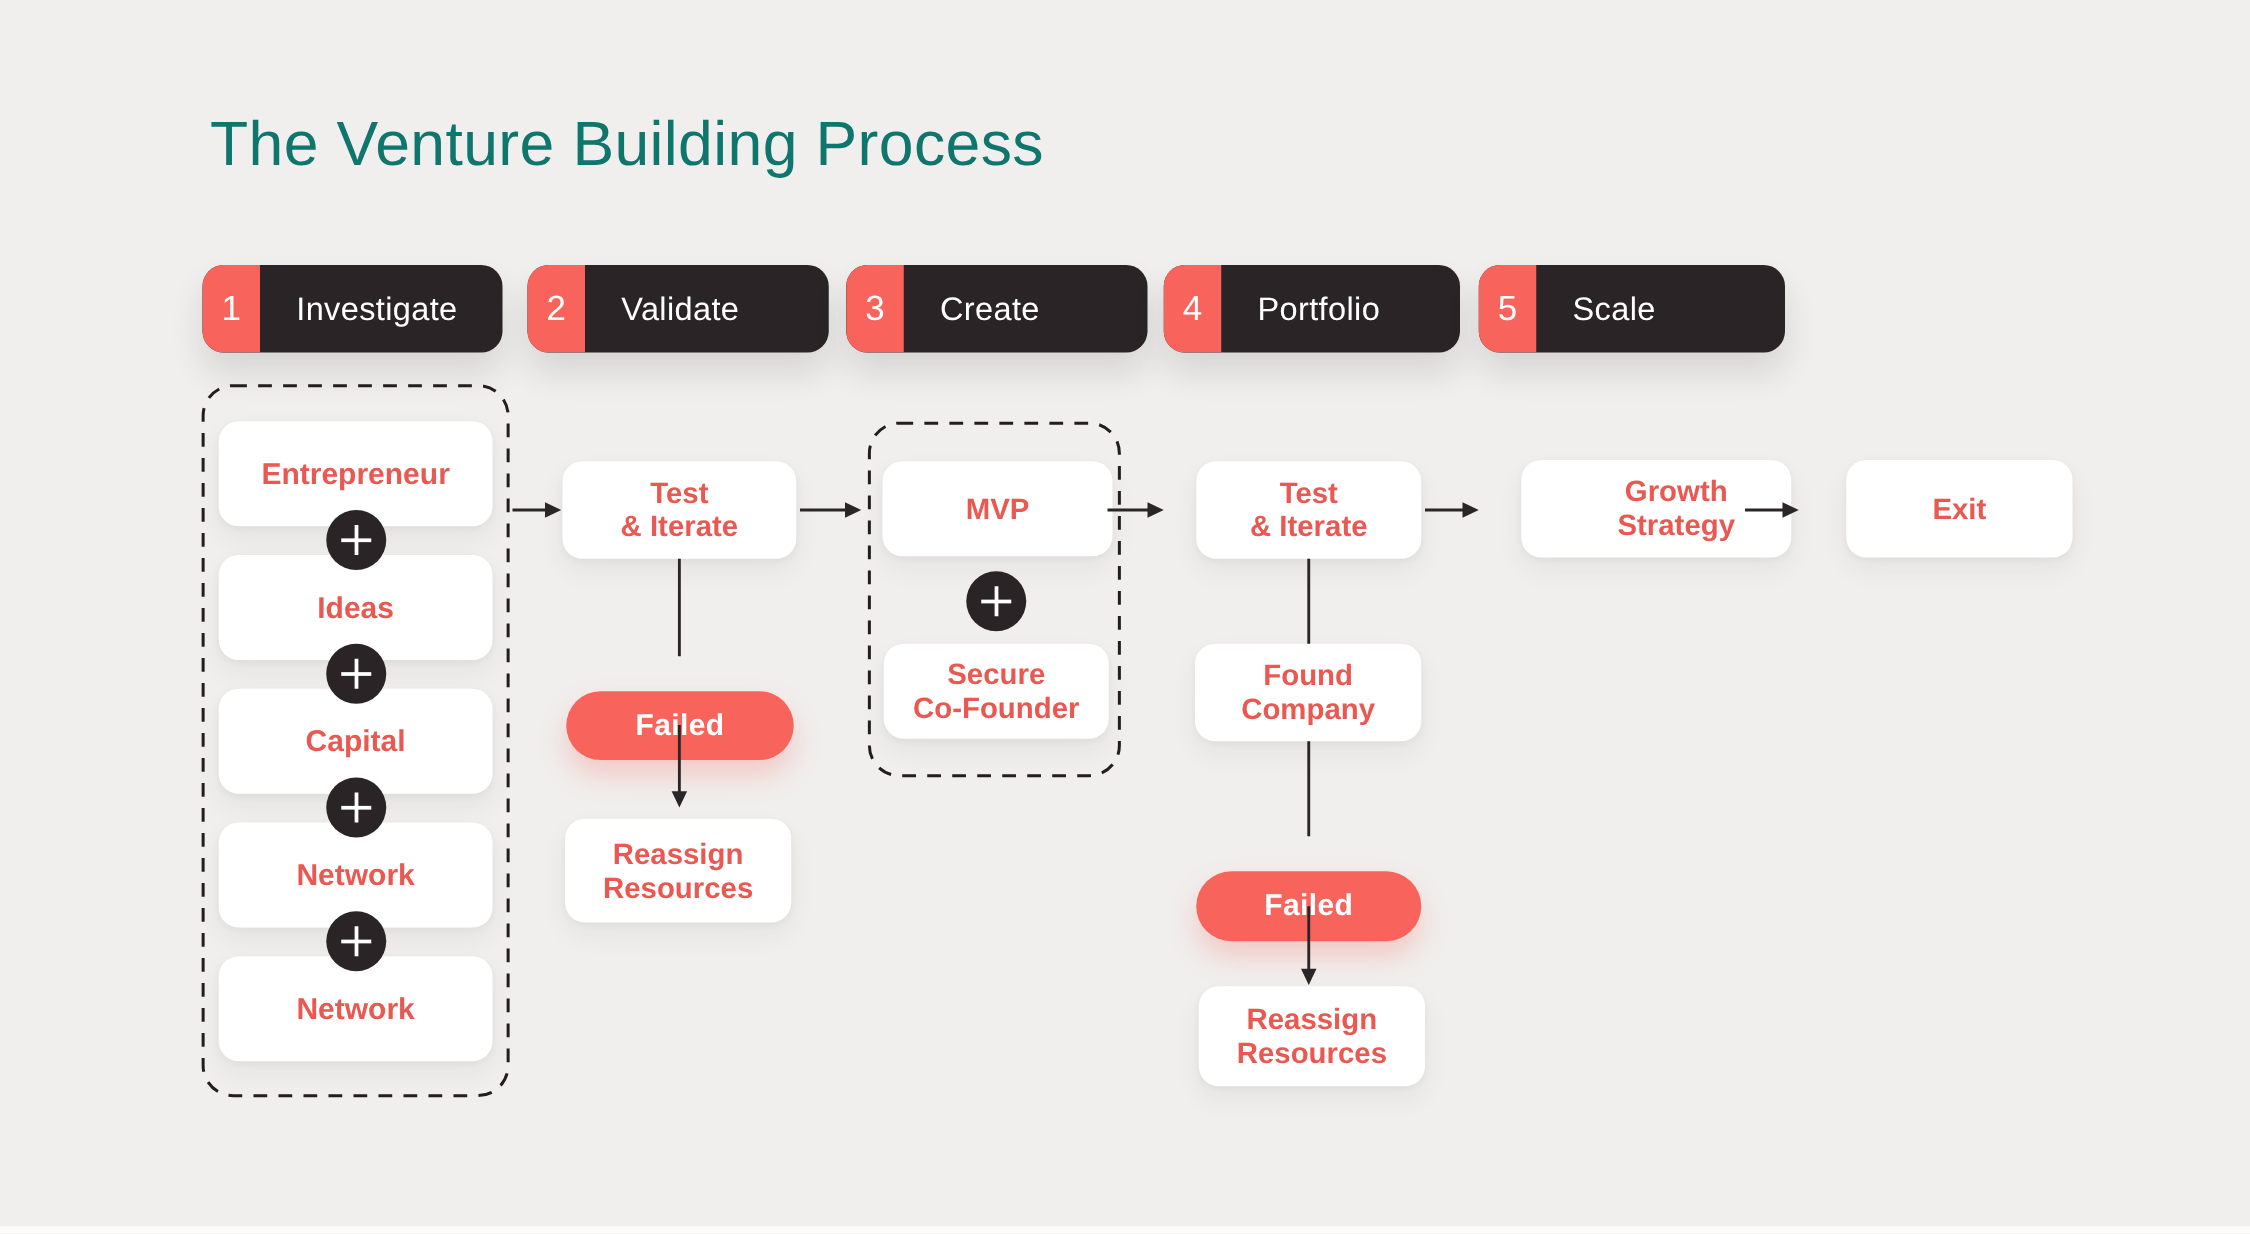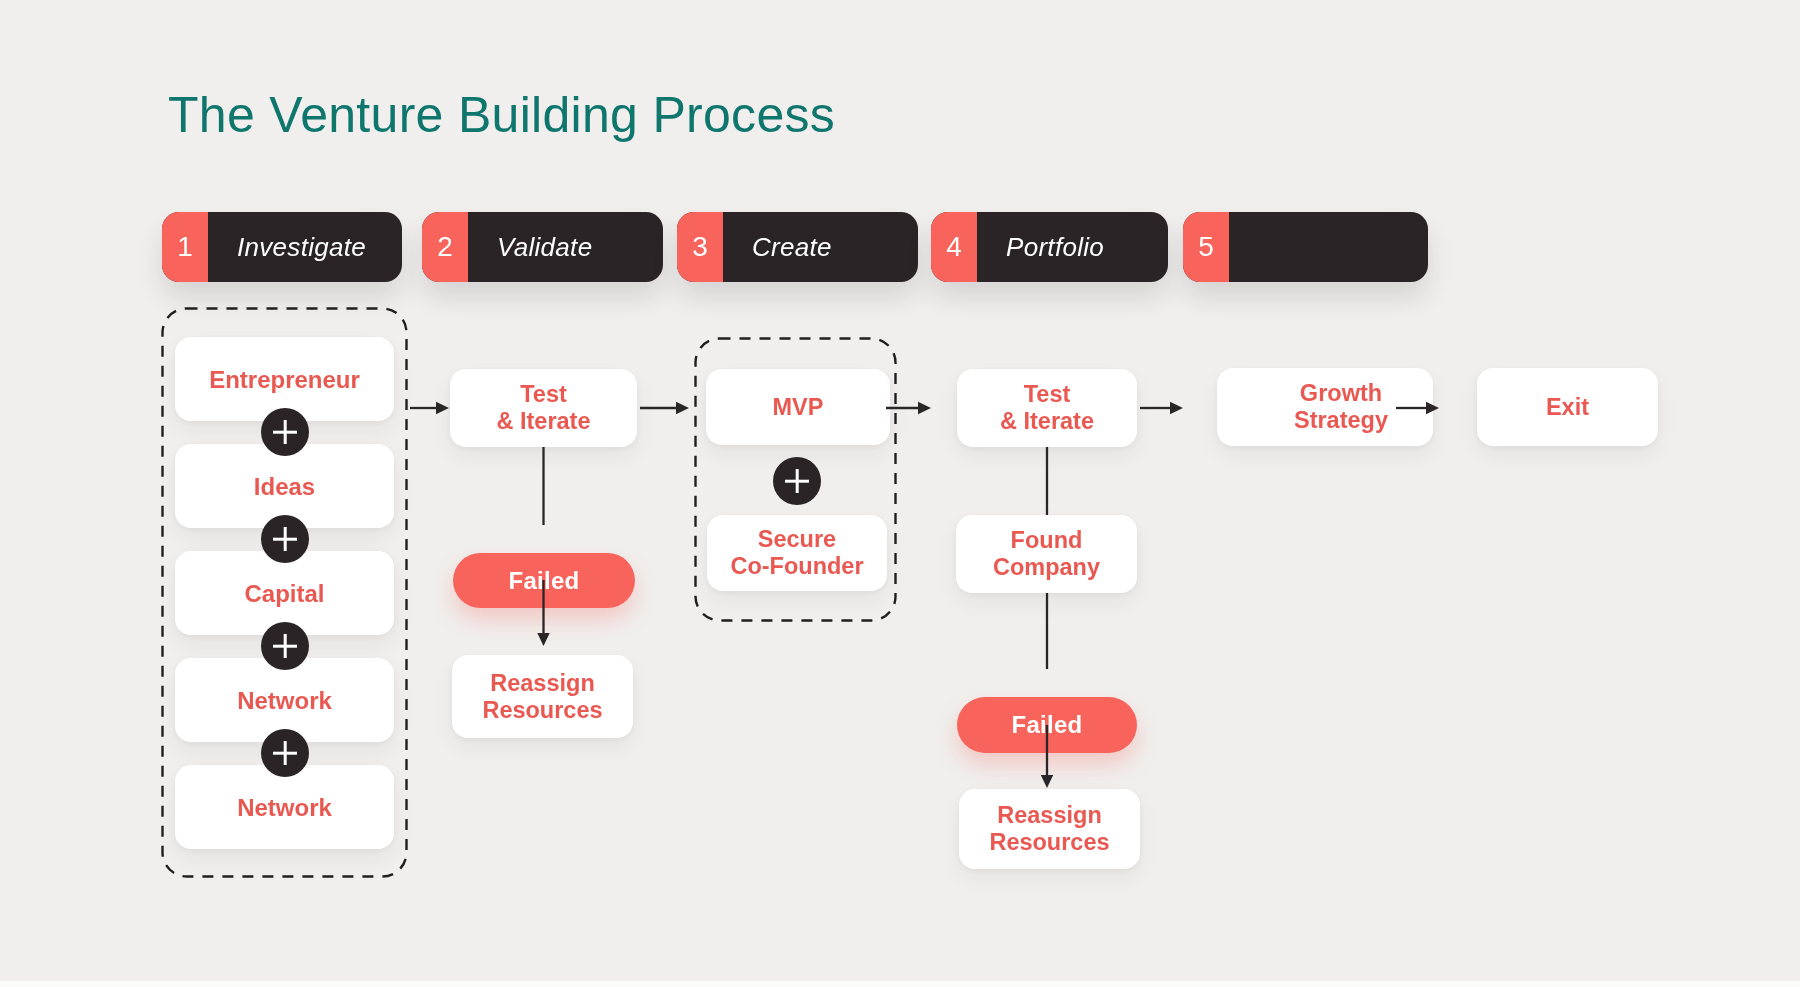--- a/index.html
+++ b/index.html
@@ -28,21 +28,21 @@
     background:var(--dark);
     box-shadow:0 16px 26px rgba(43,36,38,.12);
   }
   .stage .num{
     width:46px; flex:0 0 46px; background:var(--accent); color:#fff;
     display:flex; align-items:center; justify-content:center;
     font-size:28px; font-weight:500;
   }
   .stage .label{
     flex:1; color:#fff; display:flex; align-items:center;
-    padding-left:29px; font-size:26px; font-weight:500; letter-spacing:.3px;font-style:italic;
+    padding-left:29px; font-size:26px; font-weight:500; letter-spacing:.3px;
   }
   .card{
     position:absolute; background:var(--card); border-radius:16px;
     display:flex; align-items:center; justify-content:center; text-align:center;
     color:var(--accent-text); font-weight:600; font-size:23.5px; line-height:27px;
     white-space:pre-line;
     box-shadow:0 10px 22px rgba(43,36,38,.055), 0 2px 6px rgba(43,36,38,.04);
   }
   .pill{
     position:absolute; background:var(--accent); border-radius:28px;
@@ -81,20 +81,21 @@
   <div class="stage" style="left:677px;width:241px;">
     <div class="num">3</div>
     <div class="label">Create</div>
   </div>
   <div class="stage" style="left:931px;width:237px;">
     <div class="num">4</div>
     <div class="label">Portfolio</div>
   </div>
   <div class="stage" style="left:1183px;width:245px;">
     <div class="num">5</div>
+    <div class="label">Scale</div>
   </div>
 
   <svg class="wires" width="1800" height="987" viewBox="0 0 1800 987">
 
     <rect x="162.5" y="308.5" width="244" height="568" rx="24" fill="none" stroke="#221E1F" stroke-width="2.4" stroke-dasharray="11 9"></rect>
     <rect x="695.5" y="338.5" width="200" height="282" rx="24" fill="none" stroke="#221E1F" stroke-width="2.4" stroke-dasharray="11 9"></rect>
 
     <g stroke="#2A2527" stroke-width="2.3">
 
       <line x1="410" y1="408" x2="437" y2="408"></line>

